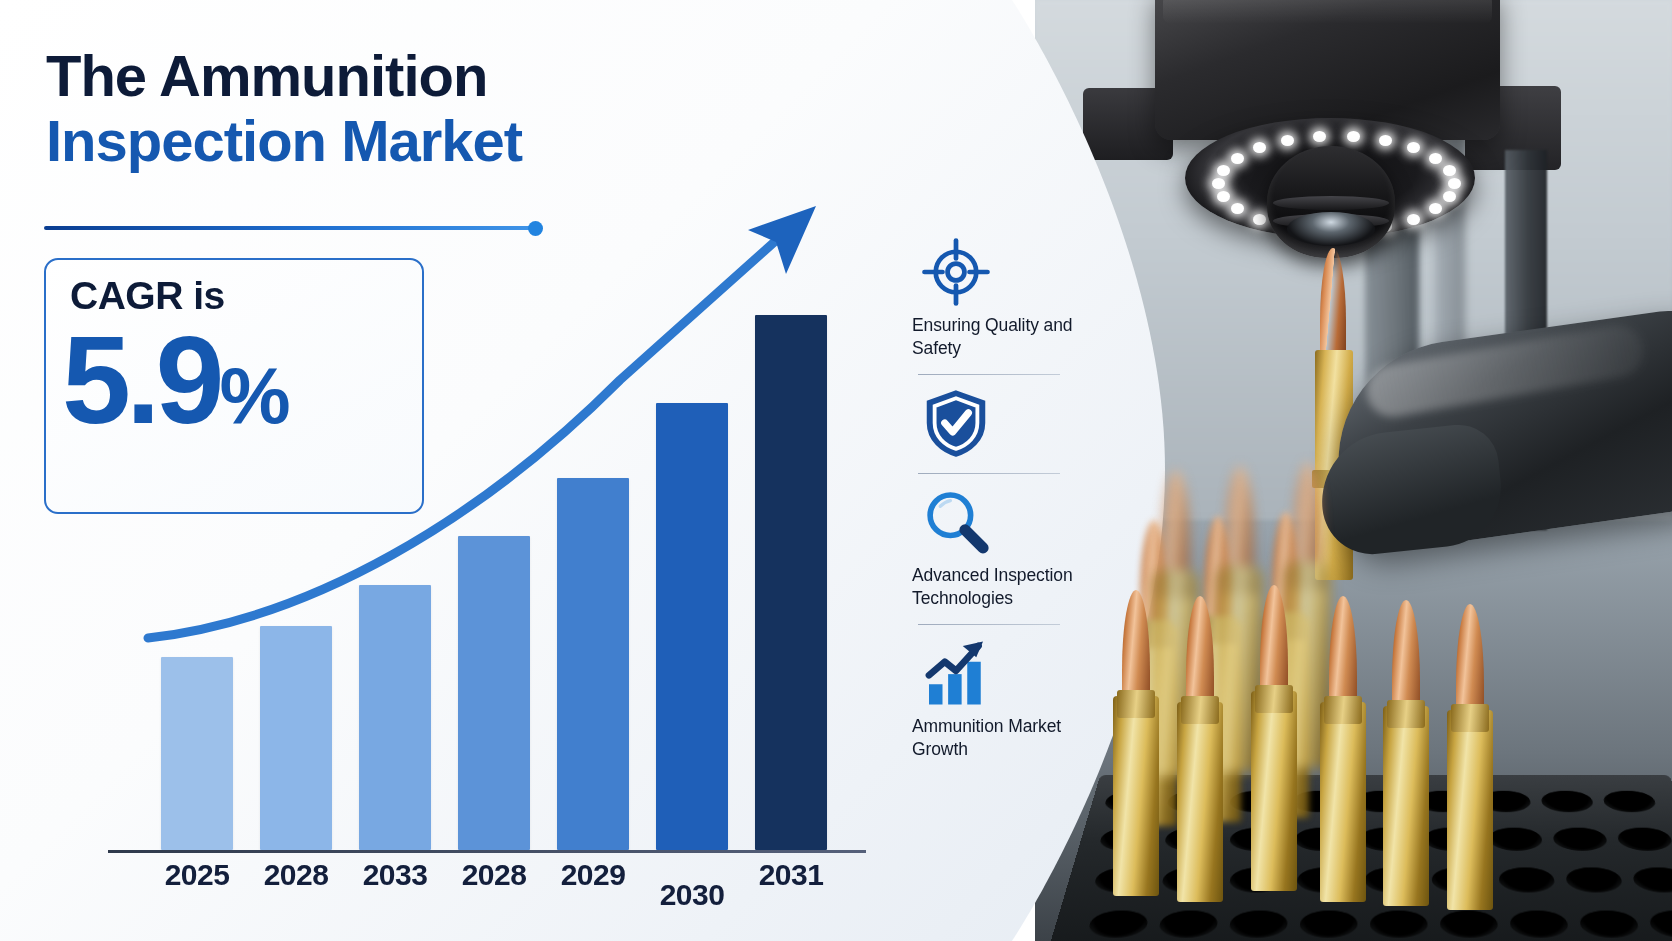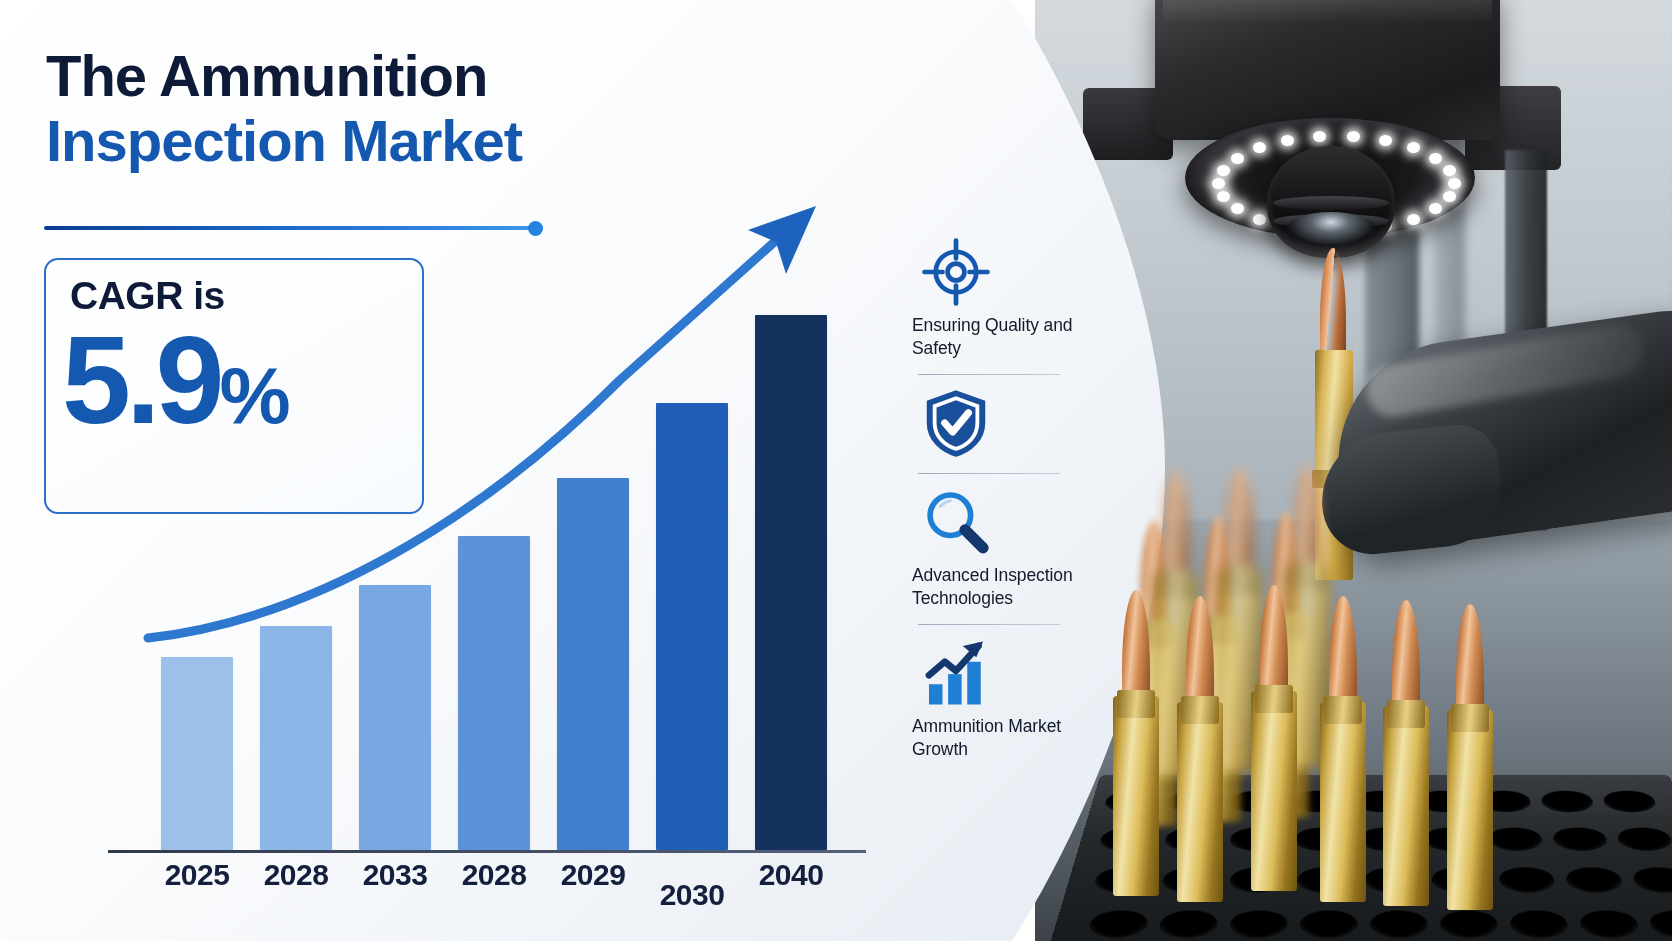--- a/index.html
+++ b/index.html
@@ -402,21 +402,21 @@
       <div class="bar" style="left: 647px; width: 72px; height: 535px; background: linear-gradient(rgb(21, 50, 94), rgb(21, 50, 94));"></div>
     </div>
   <div class="axis"></div>
   <div id="years">
       <div class="yearlabel" style="left: 147px; width: 100px;">2025</div>
       <div class="yearlabel" style="left: 246px; width: 100px;">2028</div>
       <div class="yearlabel" style="left: 345px; width: 100px;">2033</div>
       <div class="yearlabel" style="left: 444px; width: 100px;">2028</div>
       <div class="yearlabel" style="left: 543px; width: 100px;">2029</div>
       <div class="yearlabel" style="left: 642px; width: 100px; margin-top: 20px;">2030</div>
-      <div class="yearlabel" style="left: 741px; width: 100px;">2040</div>
+      <div class="yearlabel" style="left: 741px; width: 100px;">2031</div>
     </div>
 
   <div class="features">
 
     <div class="feature">
       <svg class="f-icon" viewBox="0 0 64 64">
         <circle cx="32" cy="32" r="18" fill="none" stroke="#1558b0" stroke-width="4.2"></circle>
         <circle cx="32" cy="32" r="7.5" fill="none" stroke="#1558b0" stroke-width="4.2"></circle>
         <line x1="32" y1="4" x2="32" y2="20" stroke="#1558b0" stroke-width="4.2" stroke-linecap="round"></line>
         <line x1="32" y1="44" x2="32" y2="60" stroke="#1558b0" stroke-width="4.2" stroke-linecap="round"></line>

